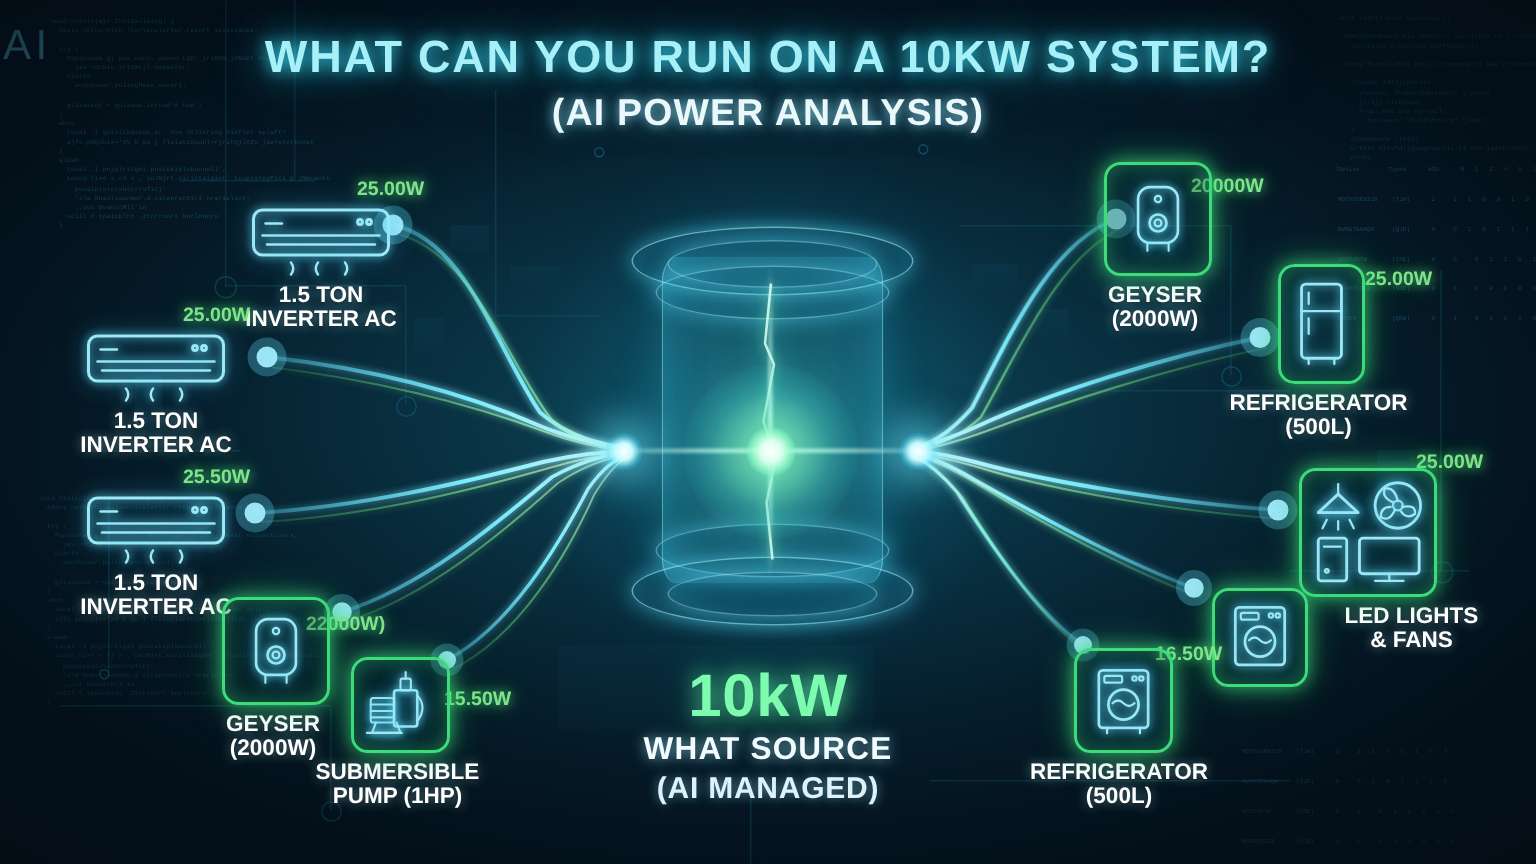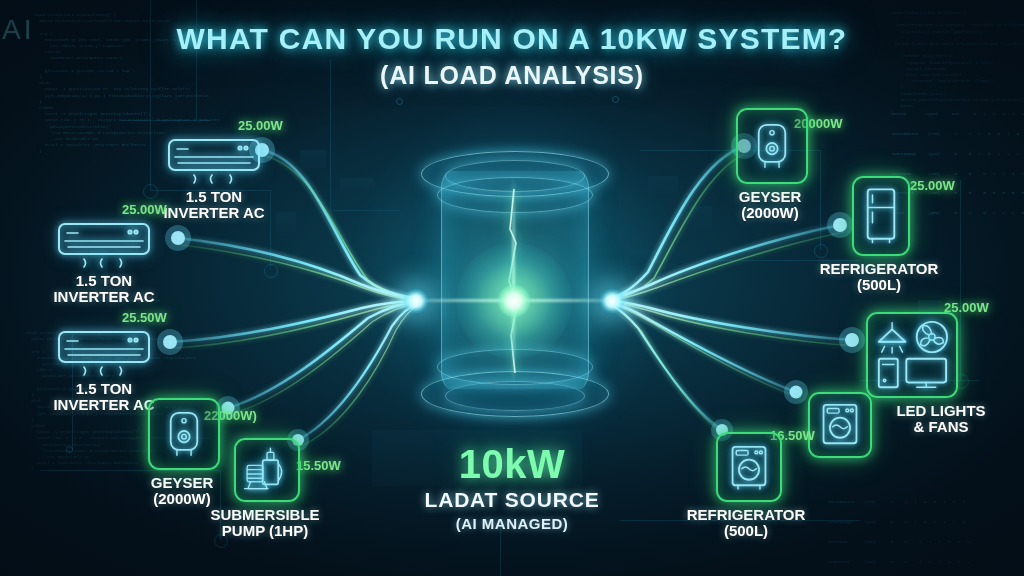--- a/index.html
+++ b/index.html
@@ -71,21 +71,21 @@
 
   
   .beams{position:absolute;left:0;top:0;width:1024px;height:576px;z-index:3;}
 
   
   .center-cap{position:absolute;left:382px;top:442px;width:260px;text-align:center;z-index:8;}
   .cap-kw{font-size:40px;font-weight:bold;color:#7dfbae;letter-spacing:.5px;
     text-shadow:0 0 14px rgba(95,245,165,.85),0 0 32px rgba(60,220,150,.45);}
   .cap-ps{margin-top:1px;font-size:21px;font-weight:bold;color:#f2fbff;letter-spacing:.8px;
     text-shadow:0 0 9px rgba(160,235,250,.75);}
-  .cap-ai{margin-top:3px;font-size:15px;font-weight:bold;color:#dff2fa;letter-spacing:.5px;
+  .cap-ai{margin-top:3px;font-size:20px;font-weight:bold;color:#dff2fa;letter-spacing:.5px;
     text-shadow:0 0 7px rgba(150,225,245,.6);}
 
   
   .item{position:absolute;z-index:6;}
   .icon-box{position:relative;display:flex;align-items:center;justify-content:center;}
   .icon-box.framed{border-radius:11px;border:2px solid #3ddc7a;
     box-shadow:0 0 12px rgba(61,220,122,.75),0 0 26px rgba(61,220,122,.35),0 0 14px rgba(61,220,122,.4) inset;
     background:rgba(10,60,55,.30);}
   .watt{position:absolute;font-size:13px;font-weight:bold;color:#7ee58a;white-space:nowrap;
     text-shadow:0 0 8px rgba(100,235,130,.85),0 0 18px rgba(70,210,110,.45);}
@@ -222,21 +222,21 @@
     <div>MOTVCGEWICH    (TJW)      2     1   1   0   0   1   0   0</div>
     <div>NVNUTGNAQW     (QJD)      0     0   1   0   1   1   1   6</div>
     <div>NCVTVNTW       (SSE)      0     0     0   1   1   0   1   6</div>
     <div>NCNRDSCEI      (NJD)      0     0     0   0   0   0   0   1</div>
   </div>
 
   <div class="watermark">AI</div>
 
   <div class="title-wrap">
     <div class="title-main">WHAT CAN YOU RUN ON A 10KW SYSTEM?</div>
-    <div class="title-sub">(AI LOAD ANALYSIS)</div>
+    <div class="title-sub">(AI POWER ANALYSIS)</div>
   </div>
 
   <svg class="beams" viewBox="0 0 1024 576">
     <defs>
       <linearGradient id="bc" x1="0" y1="0" x2="1" y2="0">
         <stop offset="0%" stop-color="#5fe3ff" stop-opacity=".25"></stop>
         <stop offset="55%" stop-color="#7df0ff" stop-opacity=".95"></stop>
         <stop offset="100%" stop-color="#d8ffff" stop-opacity="1"></stop>
       </linearGradient>
       <linearGradient id="bg2" x1="0" y1="0" x2="1" y2="0">
@@ -327,21 +327,21 @@
     <div class="plasma-sphere"></div>
     <div class="ray ray-h"></div>
     <div class="ray ray-v"></div>
     <div class="plasma-core"></div>
     <div class="node-l"></div>
     <div class="node-r"></div>
   </div>
 
   <div class="center-cap">
     <div class="cap-kw">10kW</div>
-    <div class="cap-ps">LADAT SOURCE</div>
+    <div class="cap-ps">WHAT SOURCE</div>
     <div class="cap-ai">(AI MANAGED)</div>
   </div>
 
   <div class="item" style="left:166px;top:138px;width:150px;">
     <div class="watt" style="left:72px;top:-20px;">25.00W</div>
     <div class="icon-box" style="width:96px;height:46px;">
       <svg viewBox="0 0 96 50" width="96" height="50">
         <rect class="neon" x="3" y="4" width="90" height="30" rx="6"></rect>
         <line class="neon neon-thin" x1="9" y1="21" x2="87" y2="21"></line>
         <line class="neon neon-thin" x1="12" y1="27" x2="84" y2="27"></line>

